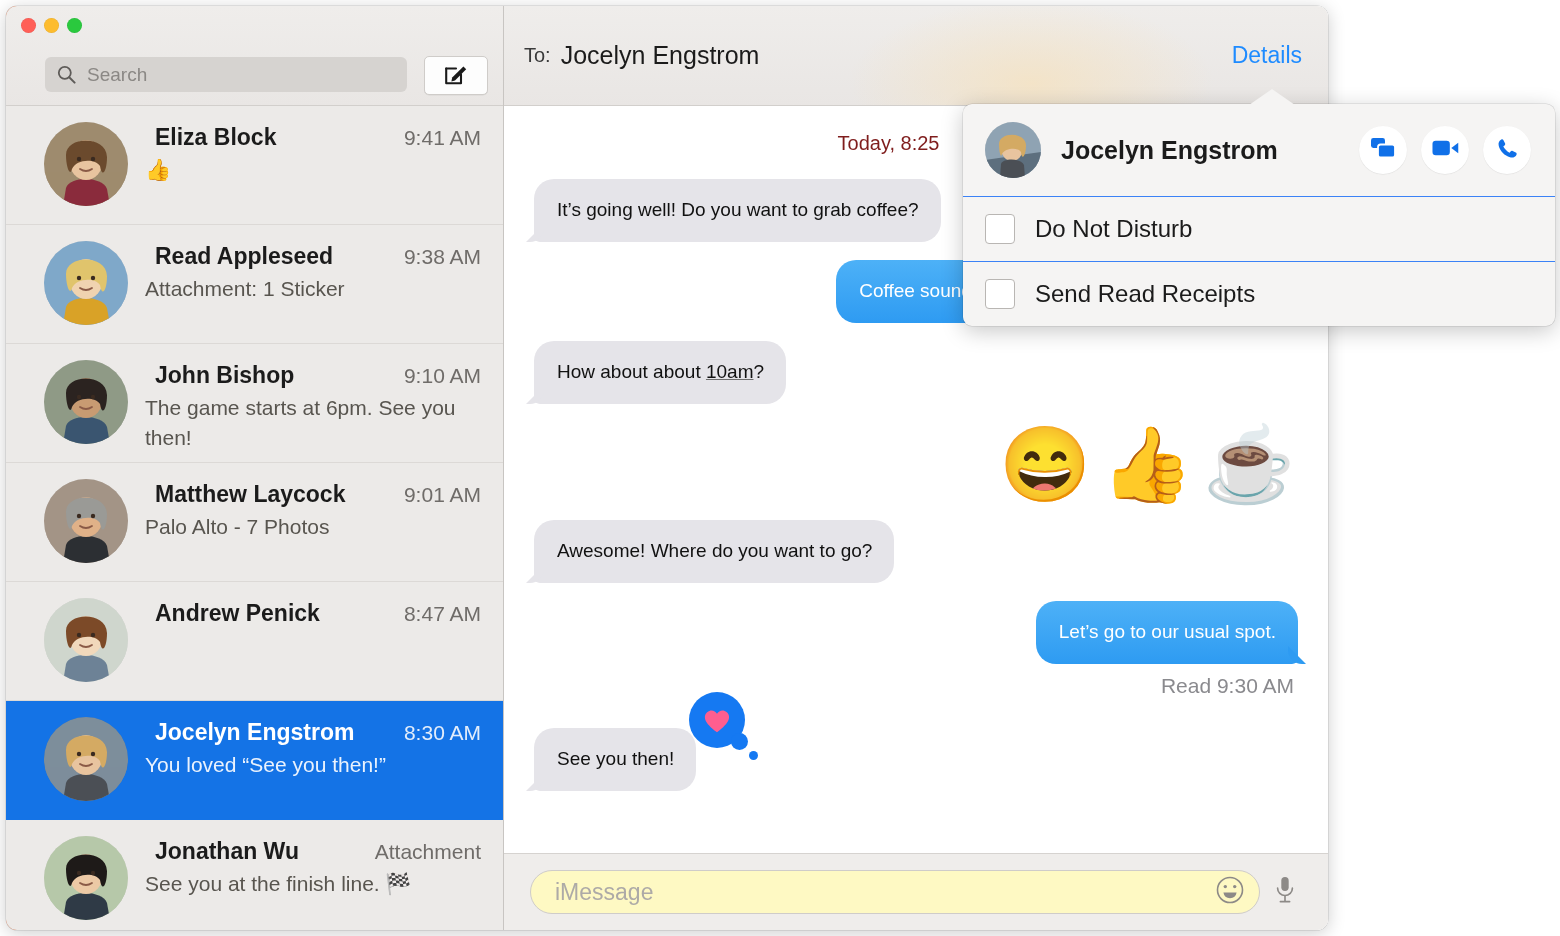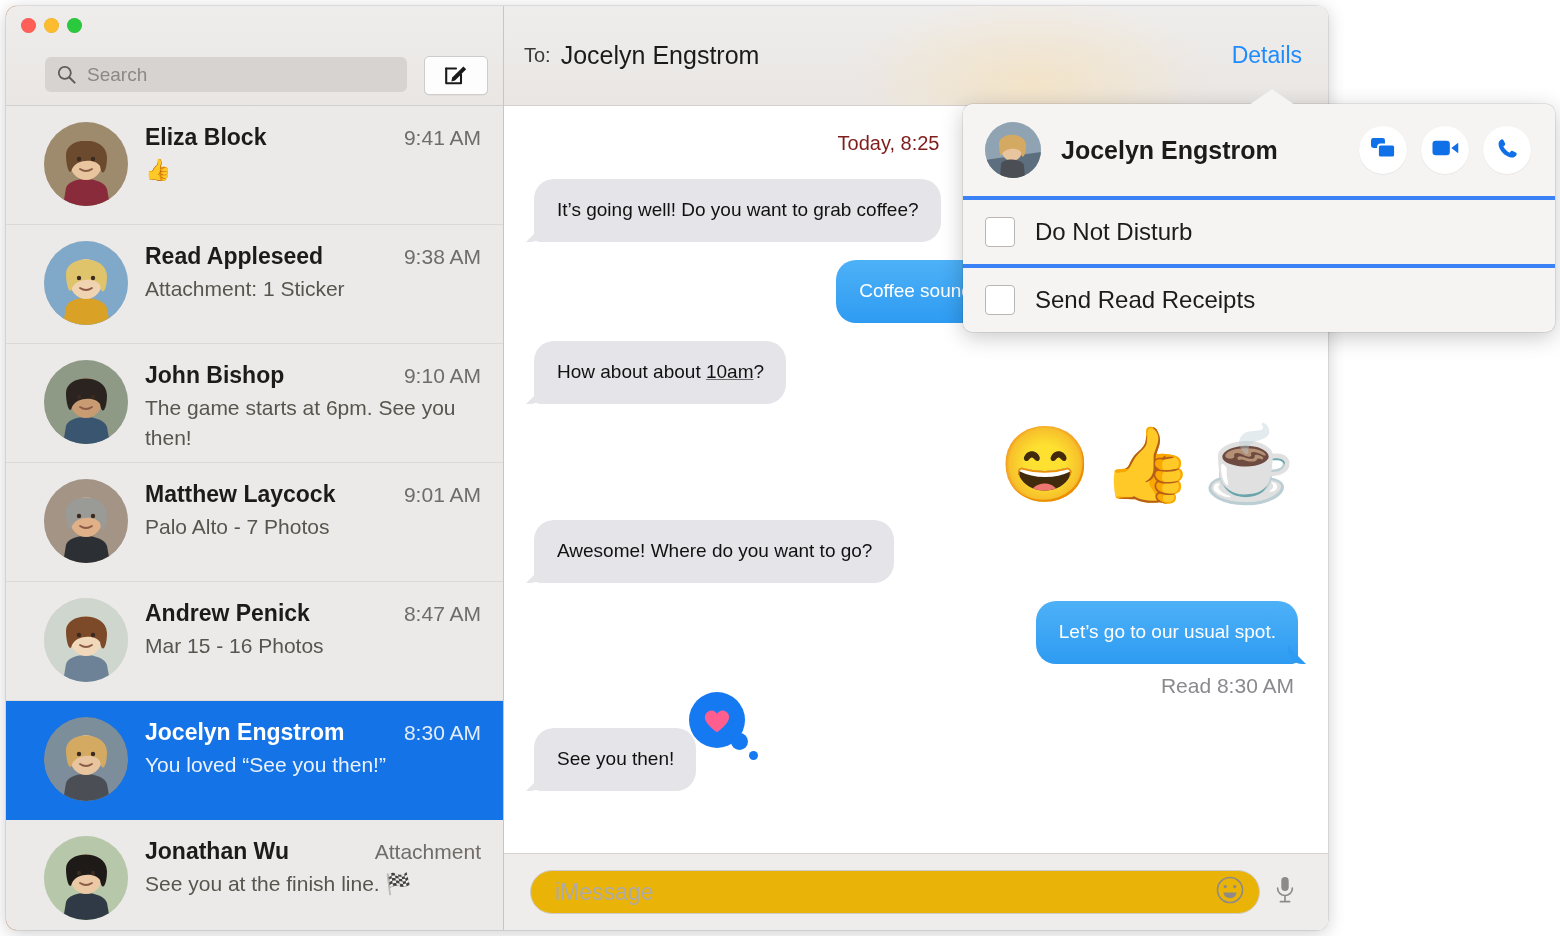--- a/index.html
+++ b/index.html
@@ -106,21 +106,21 @@
     width: 84px; height: 84px;
     border-radius: 50%;
     flex: none;
     margin-right: 17px;
     overflow: hidden;
     position: relative;
     box-shadow: inset 0 0 0 0.5px rgba(0,0,0,0.10);
   }
   .conv-body { flex: 1; min-width: 0; padding-top: 2px; }
   .conv-line1 {
-    display: flex; align-items: baseline; justify-content: space-between;
+    display: flex; align-items: baseline; justify-content: space-between; margin-left: 10px;
   }
   .conv-name {
     font-size: 23px; font-weight: bold; color: #1b1b1b;
     white-space: nowrap;
   }
   .conv-time { font-size: 21px; color: #6f6c69; white-space: nowrap; margin-left: 10px; }
   .conv-preview {
     font-size: 21px; color: #58554f; line-height: 30px;
     margin-top: 4px;
     max-height: 62px; overflow: hidden;
@@ -256,21 +256,21 @@
     height: 76px;
     background: #EFEDEB;
     border-top: 1px solid #D6D3D0;
     display: flex;
     align-items: center;
     padding: 0 18px 0 26px;
   }
   .imessage-field {
     flex: 1;
     height: 44px;
-    background: #eab308;
+    background: #fef9c3;
     border: 1px solid #CFCCC9;
     border-radius: 22px;
     display: flex;
     align-items: center;
     padding: 0 14px 0 22px;
     box-sizing: border-box;
   }
   .imessage-input {
     flex: 1;
     border: none; outline: none; background: transparent;
@@ -319,21 +319,21 @@
     width: 48px; height: 48px;
     border-radius: 50%;
     background: #FFFFFF;
     display: flex; align-items: center; justify-content: center;
     box-shadow: 0 0.5px 1px rgba(0,0,0,0.10);
   }
   .popover-row {
     display: flex;
     align-items: center;
     padding: 17px 22px 17px 22px;
-    border-top: 4px solid #3b82f6;
+    border-top: 1px solid #3b82f6;
     margin: 0 0 0 0;
   }
   .checkbox {
     width: 28px; height: 28px;
     background: #ffffff;
     border: 1px solid #B9B6B3;
     border-radius: 4px;
     flex: none;
     margin-right: 20px;
   }
@@ -475,21 +475,20 @@
     <circle cx="35" cy="37" r="2.2" fill="#3a2a20"></circle>
     <circle cx="49" cy="37" r="2.2" fill="#3a2a20"></circle>
     <path d="M36 47 Q42 51 48 47" fill="none" stroke="#8a5a46" stroke-width="1.8" stroke-linecap="round"></path>
   </svg>
             </div>
      <div class="conv-body">
        <div class="conv-line1">
          <span class="conv-name">Andrew Penick</span>
          <span class="conv-time">8:47 AM</span>
        </div>
-       <div class="conv-preview">Mar 15 - 16 Photos</div>
      </div>
           </div>
           <div class="conv selected">
             <div class="conv-avatar">
               <svg class="avatar-img" viewBox="0 0 84 84" width="84" height="84" preserveAspectRatio="none">
     <rect width="84" height="84" fill="#7d8e9b"></rect>
     <rect y="50" width="84" height="34" fill="#7d8e9b" opacity="0.72"></rect>
     <path d="M22 66 C26 54 58 54 63 67 L66 84 L19 84 Z" fill="#4b4f55"></path>
     <ellipse cx="42" cy="38" rx="17" ry="20" fill="#e8c49f"></ellipse>
     <path d="M22 33 C22 14 62 13 63 35 C63 49 58 57 56 44 C51 36 32 37 28 47 C26 55 22 45 22 33 Z" fill="#d4aa63"></path>
@@ -554,21 +553,21 @@
               <span>😄</span>
               <span>👍</span>
               <span>☕</span>
             </div>
             <div class="row them">
               <div class="bubble them">Awesome! Where do you want to go?</div>
             </div>
             <div class="row me">
               <div class="bubble me">Let’s go to our usual spot.</div>
             </div>
-            <div class="read-receipt">Read 8:30 AM</div>
+            <div class="read-receipt">Read 9:30 AM</div>
             <div class="row them" style="margin-top: 30px; text-align: right;">
               <div class="tapback-wrap">
      <div class="bubble them">See you then!</div>
      <div class="tapback">
        <svg class="heart" viewBox="0 0 32 30">
          <path d="M16 28 C2 18 1 11 5.5 6.8 C9.6 3 14 5 16 8.4 C18 5 22.4 3 26.5 6.8 C31 11 30 18 16 28 Z" fill="#FF5E8F"></path>
        </svg>
      </div>
    </div>
             </div>

